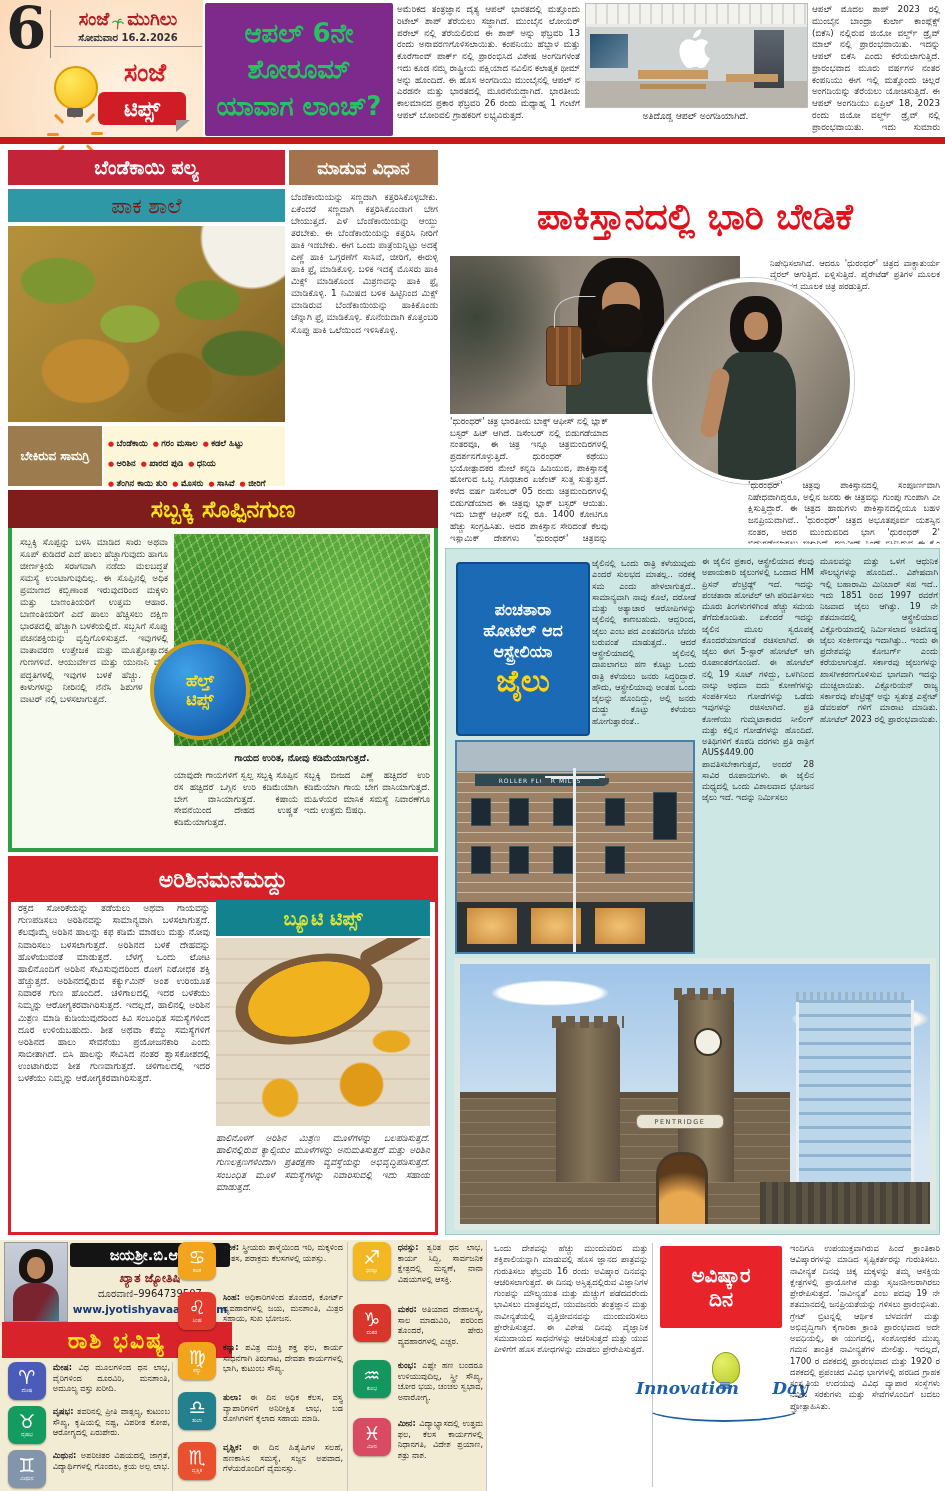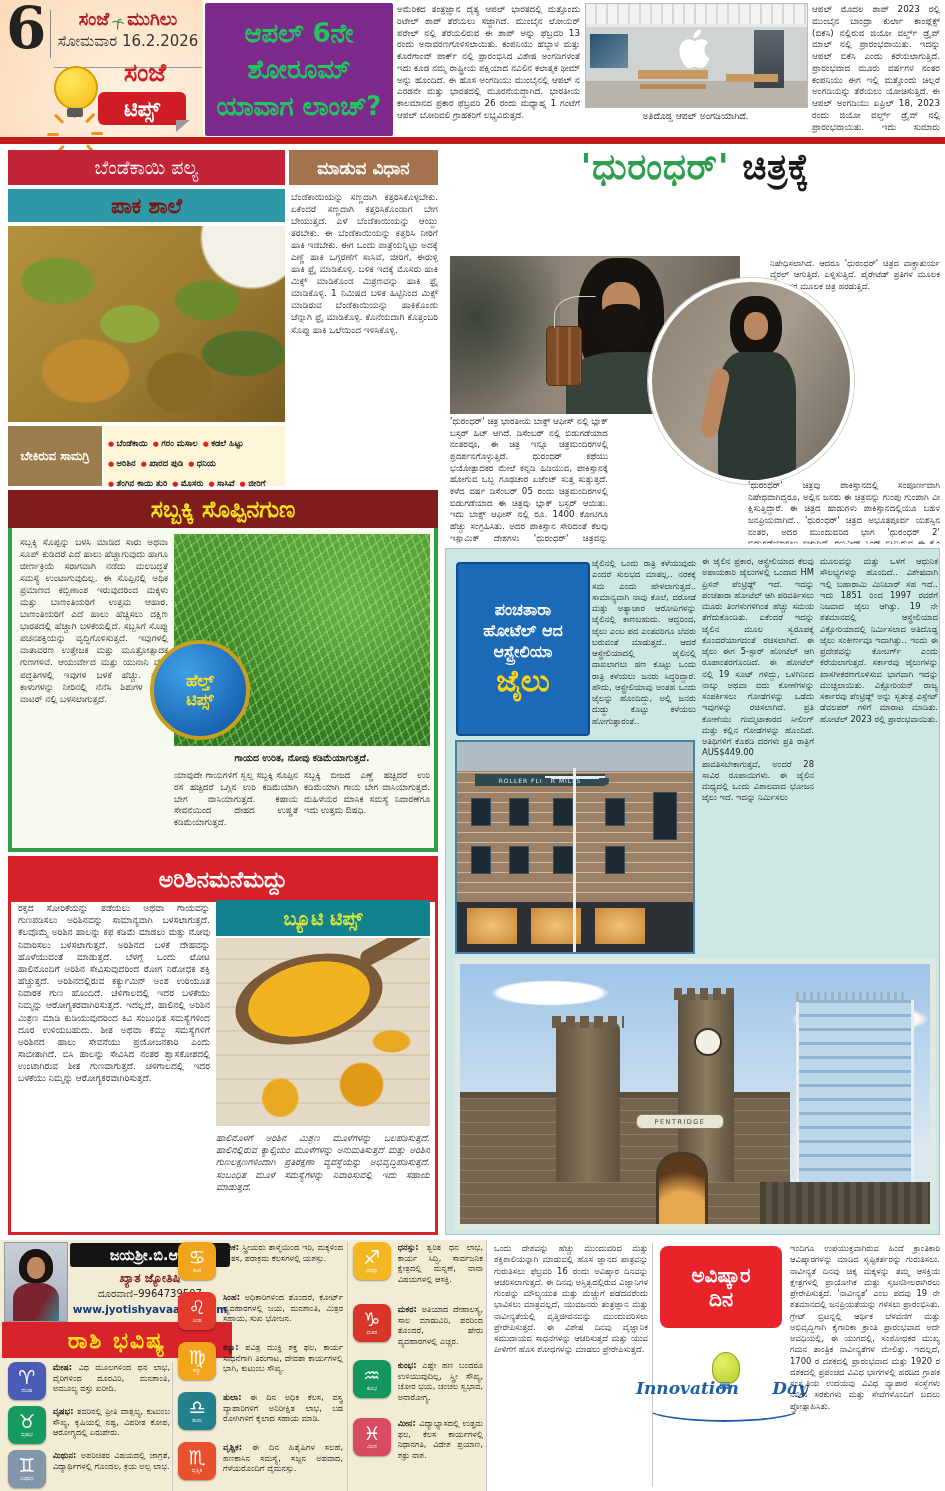--- a/index.html
+++ b/index.html
@@ -31,21 +31,21 @@
     <div class="abs" style="left:54px;top:8px;width:148px;display:flex;justify-content:center;align-items:center;gap:3px;font-size:18px;font-weight:bold;color:#b01c22">
       <span>ಸಂಜೆ</span>
       <span style="display:inline-block;width:12px;height:12px">
         <svg viewBox="0 0 20 20" width="12" height="12">
             <path d="M10 8 L9 19" stroke="#8a5a28" stroke-width="2" fill="none"></path>
             <path d="M10 8 C6 4 2 5 1 8 M10 8 C9 3 13 1 16 3 M10 8 C14 5 18 7 19 10" stroke="#2f9e45" stroke-width="2" fill="none"></path>
           </svg>
       </span>
       <span>ಮುಗಿಲು</span>
     </div>
-    <div class="abs" style="left:54px;top:32px;width:148px;text-align:center;font-size:15px;font-weight:normal;color:#333;border-bottom:1px solid #999;padding-bottom:17px">ಸೋಮವಾರ 16.2.2026</div>
+    <div class="abs" style="left:54px;top:32px;width:148px;text-align:center;font-size:10px;font-weight:bold;color:#333;border-bottom:1px solid #999;padding-bottom:2px">ಸೋಮವಾರ 16.2.2026</div>
 
     <div class="abs" style="left:0;top:50px;width:203px;height:87px">
       <div class="ray" style="transform:rotate(0deg) translate(0,-26px)"></div>
       <div class="ray" style="transform:rotate(45deg) translate(0,-26px)"></div>
       <div class="ray" style="transform:rotate(90deg) translate(0,-26px)"></div>
       <div class="ray" style="transform:rotate(135deg) translate(0,-26px)"></div>
       <div class="ray" style="transform:rotate(180deg) translate(0,-26px)"></div>
       <div class="ray" style="transform:rotate(225deg) translate(0,-26px)"></div>
       <div class="ray" style="transform:rotate(270deg) translate(0,-26px)"></div>
       <div class="ray" style="transform:rotate(315deg) translate(0,-26px)"></div>
@@ -78,27 +78,27 @@
     <div class="abs" style="left:52px;top:66px;width:70px;height:9px;background:#c89a62;box-shadow:0 12px 0 -2px #b98c55"></div>
     <div class="abs" style="left:140px;top:70px;width:52px;height:8px;background:#c89a62"></div>
   </div>
   <div class="abs" style="left:585px;top:110px;width:221px;text-align:center;font-size:9.3px;color:#111">ಅತಿದೊಡ್ಡ ಆಪಲ್ ಅಂಗಡಿಯಾಗಿದೆ.</div>
 
   <div class="abs bt" style="left:812px;top:4px;width:128px;height:130px;font-size:8.8px">ಆಪಲ್ ಮೊದಲ ಶಾಪ್ 2023 ರಲ್ಲಿ ಮುಂಬೈನ ಬಾಂದ್ರಾ ಕುರ್ಲಾ ಕಾಂಪ್ಲೆಕ್ಸ್ (ಬಿಕೆಸಿ) ನಲ್ಲಿರುವ ಜಿಯೋ ವರ್ಲ್ಡ್ ಡ್ರೈವ್ ಮಾಲ್ ನಲ್ಲಿ ಪ್ರಾರಂಭವಾಯಿತು. ಇದನ್ನು ಆಪಲ್ ಬಿಕೆಸಿ ಎಂದು ಕರೆಯಲಾಗುತ್ತಿದೆ. ಪ್ರಾರಂಭವಾದ ಮೂರು ವರ್ಷಗಳ ನಂತರ ಕಂಪನಿಯು ಈಗ ಇಲ್ಲಿ ಮತ್ತೊಂದು ಚಿಲ್ಲರೆ ಅಂಗಡಿಯನ್ನು ತೆರೆಯಲು ಯೋಚಿಸುತ್ತಿದೆ. ಈ ಆಪಲ್ ಅಂಗಡಿಯು ಏಪ್ರಿಲ್ 18, 2023 ರಂದು ಜಿಯೋ ವರ್ಲ್ಡ್ ಡ್ರೈವ್ ನಲ್ಲಿ ಪ್ರಾರಂಭವಾಯಿತು. ಇದು ಸುಮಾರು 20,000 ಚದರ ಅಡಿ ವಿಸ್ತೀರ್ಣದಲ್ಲಿ ಹರಡಿದೆ. ದು ಭಾರತದ ಮೊದಲ ಮತ್ತು</div>
 
   <div class="abs" style="left:0;top:137px;width:945px;height:7px;background:#c11b1b"></div>
 
   <div class="abs ctr" style="left:8px;top:150px;width:277px;height:35px;background:#c32438">
-    <span style="color:#fff;font-size:19px;font-weight:normal">ಬೆಂಡೆಕಾಯಿ ಪಲ್ಯ</span>
+    <span style="color:#fff;font-size:19px;font-weight:bold">ಬೆಂಡೆಕಾಯಿ ಪಲ್ಯ</span>
   </div>
   <div class="abs ctr" style="left:289px;top:150px;width:149px;height:35px;background:#a4724d">
     <span style="color:#fff;font-size:17px;font-weight:bold">ಮಾಡುವ ವಿಧಾನ</span>
   </div>
   <div class="abs ctr" style="left:8px;top:189px;width:277px;height:33px;background:#2f98a6">
-    <span style="color:#7e1410;font-size:21px;font-weight:bold">ಪಾಕ ಶಾಲೆ</span>
+    <span style="color:#7e1410;font-size:21px;font-weight:normal">ಪಾಕ ಶಾಲೆ</span>
   </div>
   <div class="abs" style="left:8px;top:226px;width:277px;height:196px;overflow:hidden;background:
     radial-gradient(circle at 88% 6%, #f3f0e8 0 16%, transparent 17%),
     radial-gradient(ellipse at 18% 28%, #7d9632 0 11%, transparent 12%),
     radial-gradient(ellipse at 44% 50%, #90a83c 0 13%, transparent 14%),
     radial-gradient(ellipse at 72% 38%, #6d8a2c 0 11%, transparent 12%),
     radial-gradient(ellipse at 28% 74%, #c08a30 0 15%, transparent 16%),
     radial-gradient(ellipse at 62% 80%, #8a6a22 0 13%, transparent 14%),
     radial-gradient(ellipse at 85% 65%, #55702a 0 12%, transparent 13%),
     linear-gradient(135deg,#b5913c,#9a7a30 60%,#7a5c22)"></div>
@@ -139,23 +139,21 @@
   <div class="abs" style="left:216px;top:938px;width:214px;height:188px;overflow:hidden;background:
     radial-gradient(ellipse at 68% 78%, #e09a18 0 10%, transparent 11%),
     radial-gradient(ellipse at 82% 55%, #e8a820 0 7%, transparent 8%),
     radial-gradient(ellipse at 30% 85%, #e8a820 0 8%, transparent 9%),
     repeating-linear-gradient(0deg, #e4d9c4 0 22px, #d8cbb2 22px 24px)">
     <div class="abs" style="left:18px;top:18px;width:150px;height:86px;border-radius:50%;background:radial-gradient(ellipse at 50% 50%, #f0b21e 0 58%, #7a5a38 59%);transform:rotate(-14deg)"></div>
     <div class="abs" style="left:140px;top:-6px;width:90px;height:16px;background:#7a5a38;border-radius:8px;transform:rotate(-28deg)"></div>
   </div>
   <div class="abs bt" style="left:216px;top:1132px;width:214px;height:96px;font-size:9.1px;font-style:italic">ಹಾಲಿನೊಳಗೆ ಅರಿಶಿನ ಮಿಶ್ರಣ ಮೂಳೆಗಳನ್ನು ಬಲಪಡಿಸುತ್ತದೆ. ಹಾಲಿನಲ್ಲಿರುವ ಕ್ಯಾಲ್ಸಿಯಂ ಮೂಳೆಗಳನ್ನು ಅನುಮತಿಸುತ್ತದೆ ಮತ್ತು ಅರಿಶಿನ ಗುಣಲಕ್ಷಣಗಳಿಂದಾಗಿ ಪ್ರತಿರಕ್ಷಣಾ ವ್ಯವಸ್ಥೆಯನ್ನು ಅಭಿವೃದ್ಧಿಪಡಿಸುತ್ತದೆ. ಸಂಬಂಧಿತ ಮೂಳೆ ಸಮಸ್ಯೆಗಳನ್ನು ನಿವಾರಿಸುವಲ್ಲಿ ಇದು ಸಹಾಯ ಮಾಡುತ್ತದೆ.</div>
 
-  <div class="abs" style="left:445px;top:146px;width:500px;text-align:center;font-size:36px;font-weight:bold;letter-spacing:.5px">
-    <span style="color:#2e9e4f">'ಧುರಂಧರ್'</span><span style="color:#1a1a1a"> ಚಿತ್ರಕ್ಕೆ</span>
-  </div>
+  <div class="abs" style="left:445px;top:196px;width:500px;text-align:center;font-size:36px;font-weight:bold;color:#e3111b">ಪಾಕಿಸ್ತಾನದಲ್ಲಿ ಭಾರಿ ಬೇಡಿಕೆ</div>
 
   <div class="abs" style="left:450px;top:256px;width:290px;height:158px;overflow:hidden;background:linear-gradient(100deg,#6b635a,#948a7c 45%,#7e756a 75%,#5d564c)">
     <div class="abs" style="left:-10px;top:-10px;width:120px;height:178px;background:radial-gradient(circle at 30% 40%, #3c4438, transparent 70%)"></div>
     <div class="abs" style="left:128px;top:2px;width:86px;height:120px;background:#16120f;border-radius:42% 44% 40% 40%"></div>
     <div class="abs" style="left:152px;top:26px;width:38px;height:42px;background:#b98860;border-radius:45%"></div>
     <div class="abs" style="left:148px;top:48px;width:46px;height:44px;background:#191410;border-radius:40% 40% 50% 50%"></div>
     <div class="abs" style="left:116px;top:96px;width:126px;height:70px;background:#37433a;border-radius:40% 40% 0 0"></div>
     <div class="abs" style="left:96px;top:70px;width:34px;height:58px;background:repeating-linear-gradient(90deg,#7b4a26 0 9px,#9a6234 9px 12px);border-radius:5px;border:1px solid #54310f"></div>
     <div class="abs" style="left:104px;top:40px;width:40px;height:30px;border:1.5px solid #cfcfcf;border-color:#cfcfcf transparent transparent #cfcfcf;border-radius:60% 0 0 0"></div>
   </div>
@@ -329,21 +327,21 @@
   <div class="abs zrow" style="left:353px;top:1418px;width:130px">
     <div class="zicon" style="background: rgb(216, 75, 99);">
         <span class="zsym">♓</span>
         <span class="zname">ಮೀನ</span>
       </div>
     <div class="ztext" style="width:86px;height:66px"><b>ಮೀನ</b><span>ವಿದ್ಯಾಭ್ಯಾಸದಲ್ಲಿ ಉತ್ತಮ ಫಲ, ಕೆಲಸ ಕಾರ್ಯಗಳಲ್ಲಿ ನಿಧಾನಗತಿ, ವಿದೇಶ ಪ್ರಯಾಣ, ಶತ್ರು ನಾಶ.</span></div>
   </div>
 
   <div class="abs bt" style="left:494px;top:1243px;width:154px;height:244px;font-size:8.4px">ಒಂದು ದೇಶವನ್ನು ಹೆಚ್ಚು ಮುಂದುವರಿದ ಮತ್ತು ಶಕ್ತಿಶಾಲಿಯನ್ನಾಗಿ ಮಾಡುವಲ್ಲಿ ಹೊಸ ಜ್ಞಾನದ ಪಾತ್ರವನ್ನು ಗುರುತಿಸಲು ಫೆಬ್ರವರಿ 16 ರಂದು ಅವಿಷ್ಕಾರ ದಿನವನ್ನು ಆಚರಿಸಲಾಗುತ್ತದೆ. ಈ ದಿನವು ಅಸ್ತಿತ್ವದಲ್ಲಿರುವ ವಿಜ್ಞಾನಿಗಳ ಗುಂಪನ್ನು ಮೌಲ್ಯಯುತ ಮತ್ತು ಮೆಚ್ಚುಗೆ ಪಡೆದವರೆಂದು ಭಾವಿಸಲು ಮಾತ್ರವಲ್ಲದೆ, ಯುವಜನರು ತಂತ್ರಜ್ಞಾನ ಮತ್ತು ನಾವೀನ್ಯತೆಯಲ್ಲಿ ವೃತ್ತಿಜೀವನವನ್ನು ಮುಂದುವರಿಸಲು ಪ್ರೇರೇಪಿಸುತ್ತದೆ. ಈ ವಿಶೇಷ ದಿನವು ವೈಜ್ಞಾನಿಕ ಸಮುದಾಯದ ಸಾಧನೆಗಳನ್ನು ಆಚರಿಸುತ್ತದೆ ಮತ್ತು ಯುವ ಪೀಳಿಗೆಗೆ ಹೊಸ ಶೋಧಗಳನ್ನು ಮಾಡಲು ಪ್ರೇರೇಪಿಸುತ್ತದೆ.</div>
   <div class="abs rule" style="left:652px;top:1243px;width:1px;height:244px"></div>
-  <div class="abs ctr" style="left:660px;top:1246px;width:122px;height:82px;background:#e8232a;border-radius:8px;flex-direction:column">
+  <div class="abs ctr" style="left:660px;top:1246px;width:122px;height:82px;background:#e8232a;border-radius:2px;flex-direction:column">
     <span style="color:#fff;font-size:20px;font-weight:bold">ಅವಿಷ್ಕಾರ</span>
     <span style="color:#fff;font-size:20px;font-weight:bold">ದಿನ</span>
   </div>
   <div class="abs" style="left:636px;top:1352px;width:172px;height:74px">
     <div class="abs" style="left:76px;top:0;width:26px;height:30px;border-radius:50% 50% 42% 42%;background:radial-gradient(circle at 35% 30%,#e6f06a,#b8cc28);border:1px solid #8aa018"></div>
     <div class="abs" style="left:84px;top:30px;width:10px;height:7px;background:repeating-linear-gradient(0deg,#5a86a8 0 2px,#8ab0cc 2px 3px)"></div>
     <div class="abs" style="left:0;top:26px;width:172px;display:flex;justify-content:space-between;align-items:flex-end;font-family:'DejaVu Serif','Liberation Serif',serif;font-style:italic;font-weight:bold;font-size:17px;color:#1d5fa8">
       <span>Innovation</span>
       <span>Day</span>
     </div>

